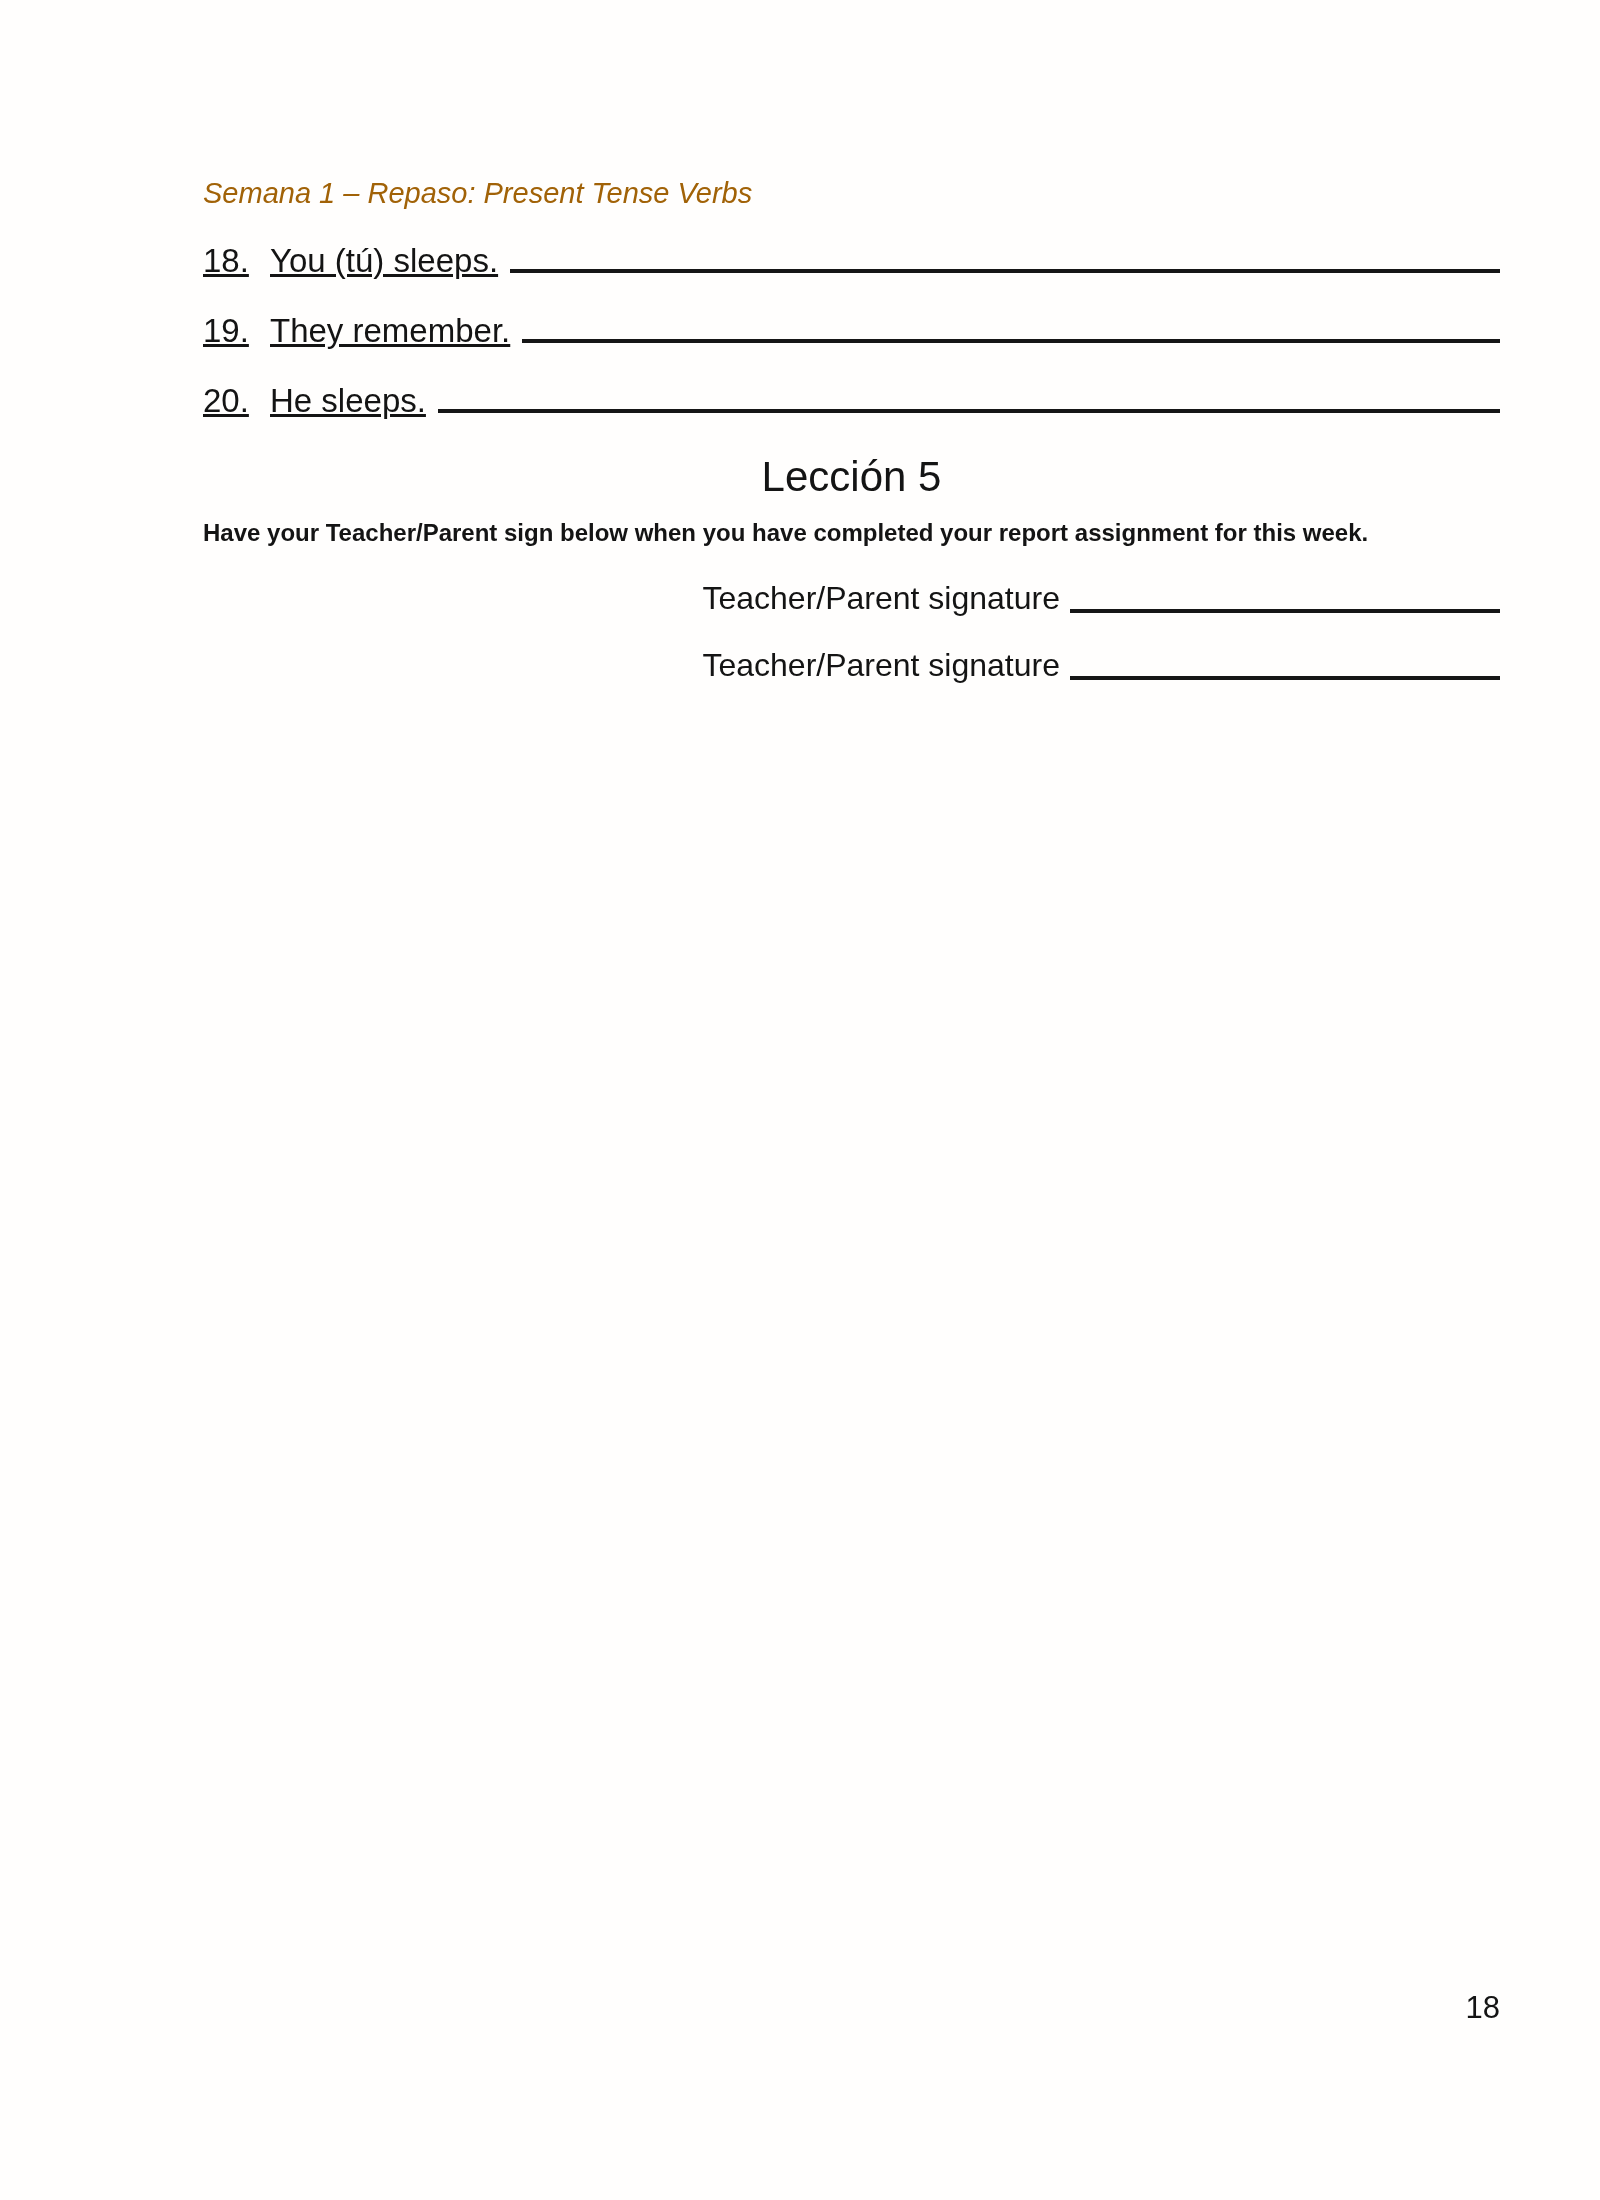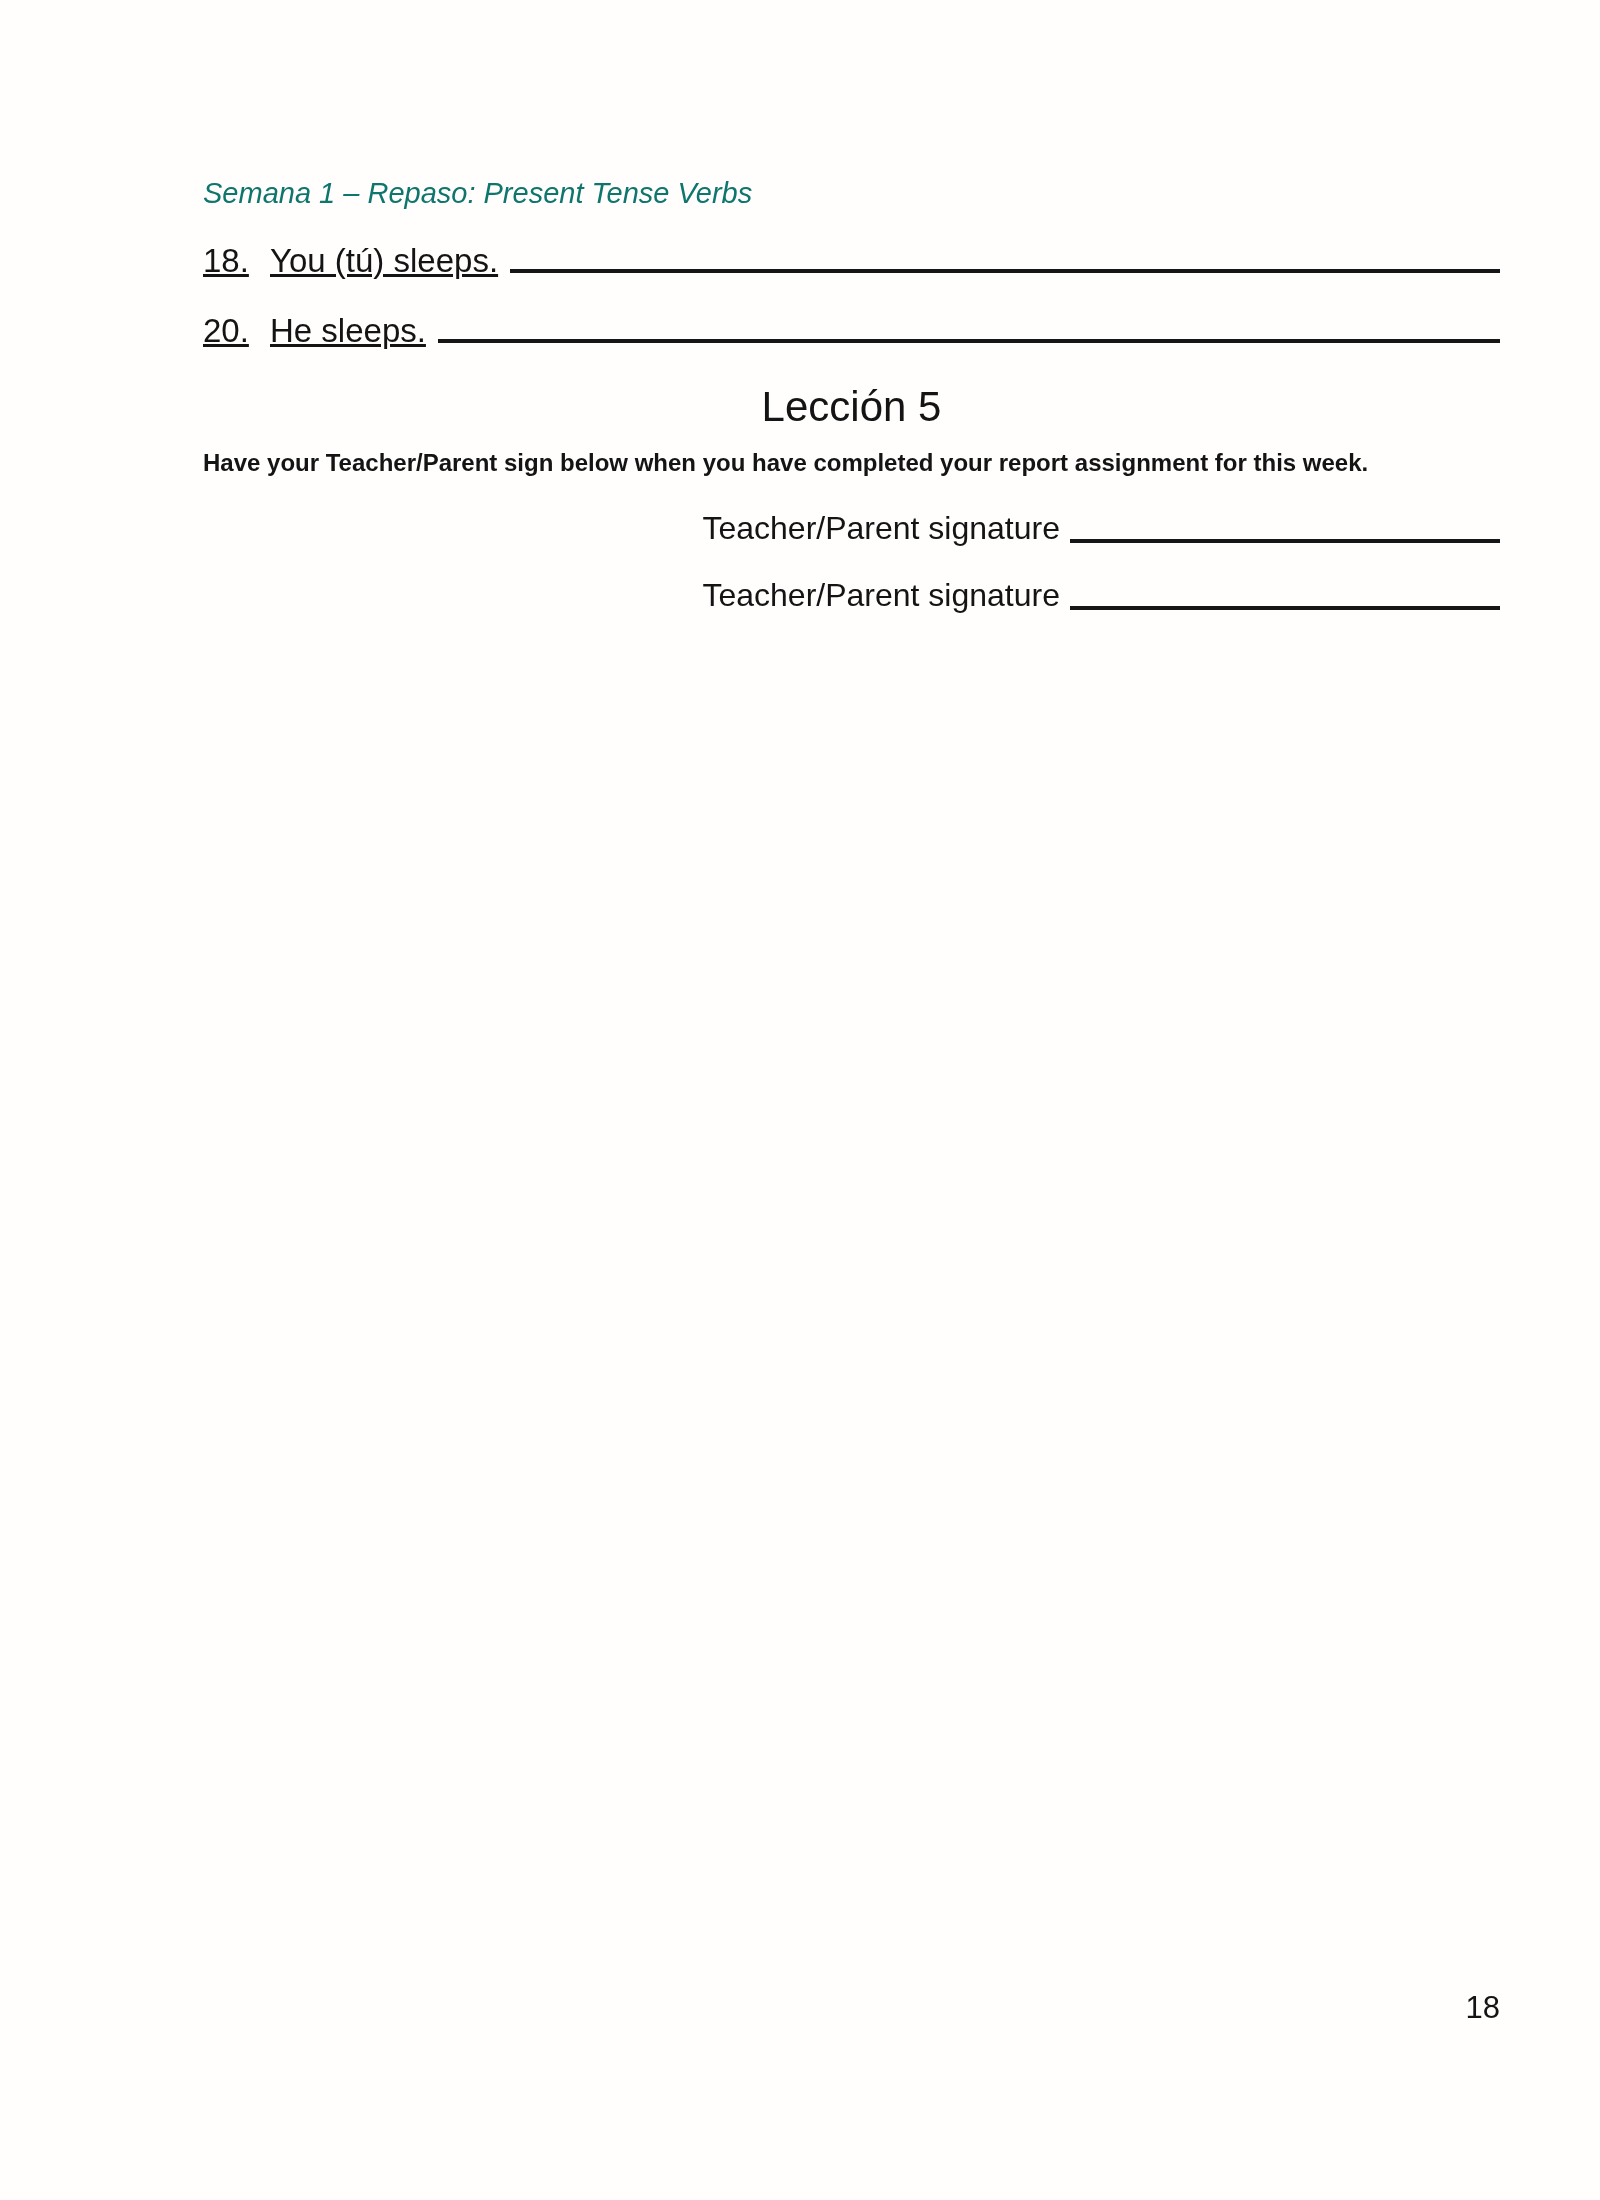--- a/index.html
+++ b/index.html
@@ -19,21 +19,21 @@
   .content {
     position: absolute;
     left: 203px;
     top: 178px;
     width: 1297px;
   }
   .doc-header {
     font-style: italic;
     font-size: 29px;
     line-height: 30px;
-    color: #0f766e;
+    color: #a16207;
   }
   .items {
     margin-top: 36px;
     text-decoration: underline;
   }
   .item-row {
     display: flex;
     align-items: flex-end;
     font-size: 33px;
     line-height: 34px;
@@ -115,20 +115,25 @@
     <div class="doc-header">Semana 1 – Repaso: Present Tense Verbs</div>
 
     <div class="items">
 
       <div class="item-row">
         <span class="item-num">18.</span>
         <span class="item-text">You (tú) sleeps.</span>
         <span class="blank-line"></span>
       </div>
 
+      <div class="item-row">
+        <span class="item-num">19.</span>
+        <span class="item-text">They remember.</span>
+        <span class="blank-line"></span>
+      </div>
 
       <div class="item-row">
         <span class="item-num">20.</span>
         <span class="item-text">He sleeps.</span>
         <span class="blank-line"></span>
       </div>
 
     </div>
 
     <div class="section-heading">Lección 5</div>

